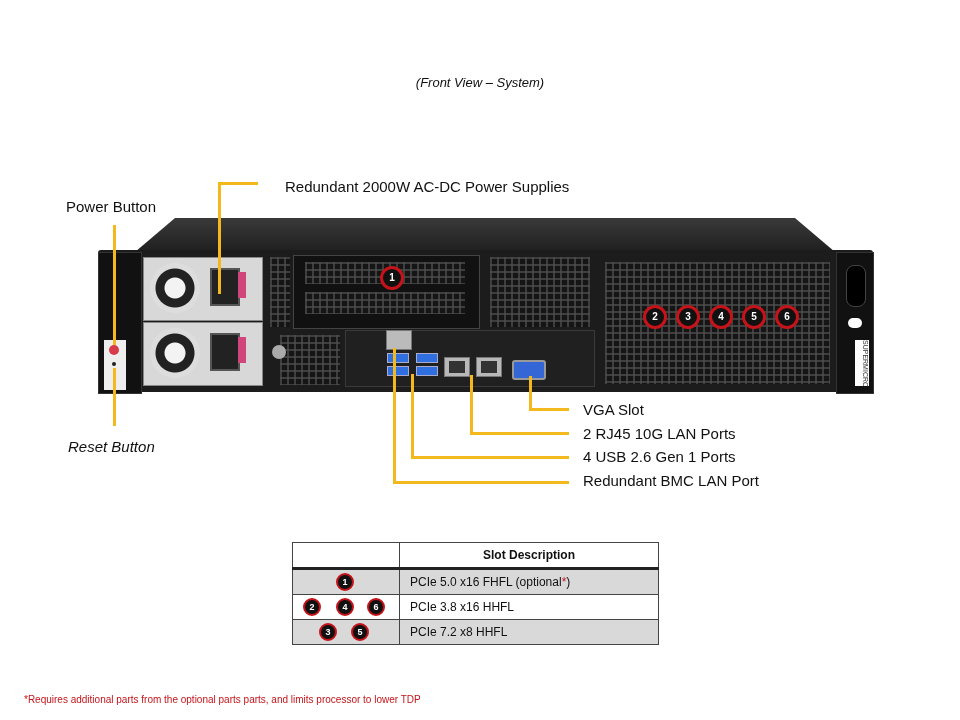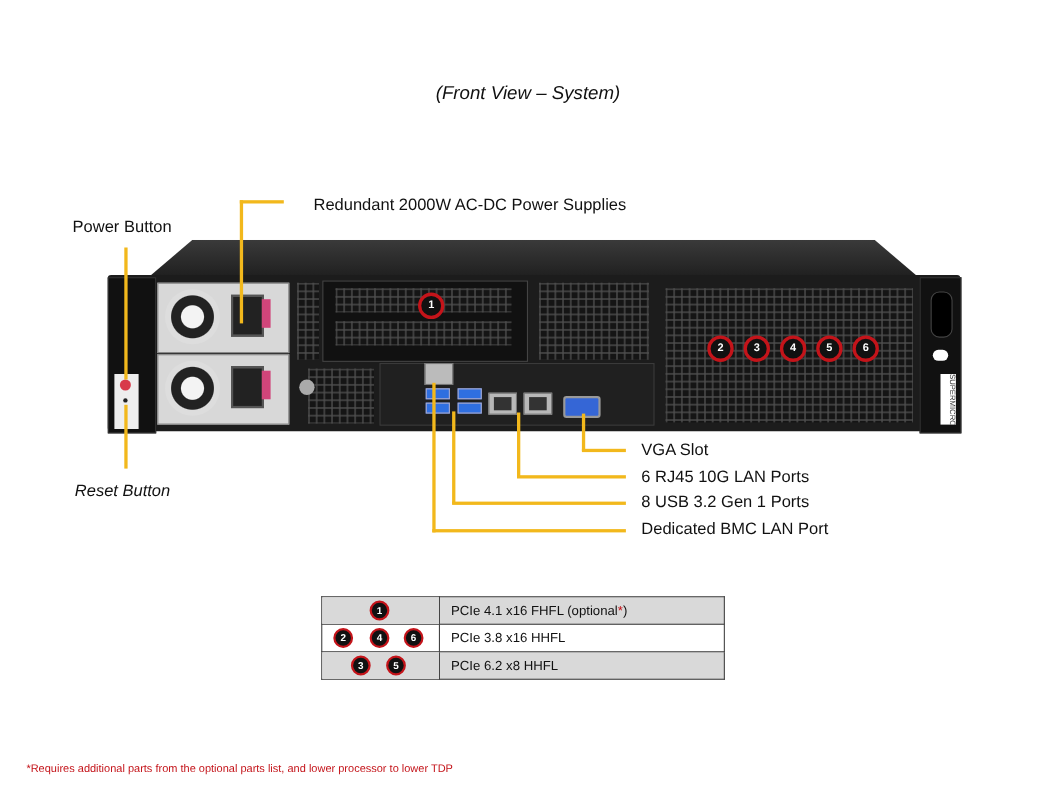--- a/index.html
+++ b/index.html
@@ -1,18 +1,18 @@
 <!DOCTYPE html>
 <html><head>
 <meta charset="utf-8">
 <style>
   html, body { margin:0; padding:0; background:#fff; }
   body { width:960px; height:720px; position:relative; overflow:hidden; font-family:"Liberation Sans", sans-serif; color:#111; }
   .abs { position:absolute; }
-  .caption { left:0; width:960px; top:75px; text-align:center; font-style:italic; font-size:17px; }
+  .caption { left:0; width:960px; top:75px; text-align:center; font-style:italic; font-size:13px; }
   .label { font-size:15px; white-space:nowrap; }
   .leader { position:absolute; background:#f2b81c; }
   .badge { position:absolute; width:18px; height:18px; border-radius:50%; background:#111; border:3px solid #c4141a; color:#fff; font-weight:bold; font-size:10px; line-height:18px; text-align:center; box-sizing:content-box; }
   .badge.sm { width:14px; height:14px; line-height:14px; font-size:9px; border-width:2px; }
   
   .chassis-top { left:135px; top:218px; width:700px; height:34px; background:linear-gradient(#3a3a3a,#1f1f1f); clip-path:polygon(40px 0, 660px 0, 700px 34px, 0 34px); }
   .chassis { left:98px; top:250px; width:775px; height:142px; background:#1c1c1c; border-radius:3px; }
   .ear { background:#111; border:1px solid #333; }
   .psu { background:#d8d8d8; border:1px solid #888; }
   .fan { border-radius:50%; background:radial-gradient(circle,#f3f3f3 0 10px,#222 11px 19px,#ddd 20px); }
@@ -95,43 +95,47 @@
 <div class="leader" style="left:470px;top:432px;width:99px;height:3px;"></div>
 <div class="leader" style="left:411px;top:374px;width:3px;height:84px;"></div>
 <div class="leader" style="left:411px;top:456px;width:158px;height:3px;"></div>
 <div class="leader" style="left:393px;top:348px;width:3px;height:136px;"></div>
 <div class="leader" style="left:393px;top:481px;width:176px;height:3px;"></div>
 
 <div class="abs label" style="left:285px;top:178px;">Redundant 2000W AC-DC Power Supplies</div>
 <div class="abs label" style="left:66px;top:198px;text-align:center;">Power Button</div>
 <div class="abs label" style="left:68px;top:438px;font-style:italic;">Reset Button</div>
 <div class="abs label" style="left:583px;top:401px;">VGA Slot</div>
-<div class="abs label" style="left:583px;top:425px;">6 RJ45 10G LAN Ports</div>
-<div class="abs label" style="left:583px;top:448px;">8 USB 3.2 Gen 1 Ports</div>
-<div class="abs label" style="left:583px;top:472px;">Dedicated BMC LAN Port</div>
+<div class="abs label" style="left:583px;top:425px;">2 RJ45 10G LAN Ports</div>
+<div class="abs label" style="left:583px;top:448px;">4 USB 2.6 Gen 1 Ports</div>
+<div class="abs label" style="left:583px;top:472px;">Redundant BMC LAN Port</div>
 
 <table>
   <tbody>
+      <tr>
+    <th style="width:106px;"></th>
+    <th>Slot Description</th>
+  </tr>
   <tr class="shade">
     <td class="icons">
       <div class="badge sm" style="left:43px;top:3px;">1</div>
     </td>
-    <td class="desc"><span>PCIe 4.1 x16 FHFL (optional</span><span class="asterisk">*</span><span>)</span></td>
+    <td class="desc"><span>PCIe 5.0 x16 FHFL (optional</span><span class="asterisk">*</span><span>)</span></td>
   </tr>
   <tr>
     <td class="icons">
       <div class="badge sm" style="left:10px;top:3px;">2</div>
       <div class="badge sm" style="left:43px;top:3px;">4</div>
       <div class="badge sm" style="left:74px;top:3px;">6</div>
     </td>
     <td class="desc">PCIe 3.8 x16 HHFL</td>
   </tr>
   <tr class="shade">
     <td class="icons">
       <div class="badge sm" style="left:26px;top:3px;">3</div>
       <div class="badge sm" style="left:58px;top:3px;">5</div>
     </td>
-    <td class="desc">PCIe 6.2 x8 HHFL</td>
+    <td class="desc">PCIe 7.2 x8 HHFL</td>
   </tr>
 </tbody>
   </table>
 
-<div class="abs footnote">*Requires additional parts from the optional parts list, and lower processor to lower TDP</div>
+<div class="abs footnote">*Requires additional parts from the optional parts parts, and limits processor to lower TDP</div>
 
 </body></html>

